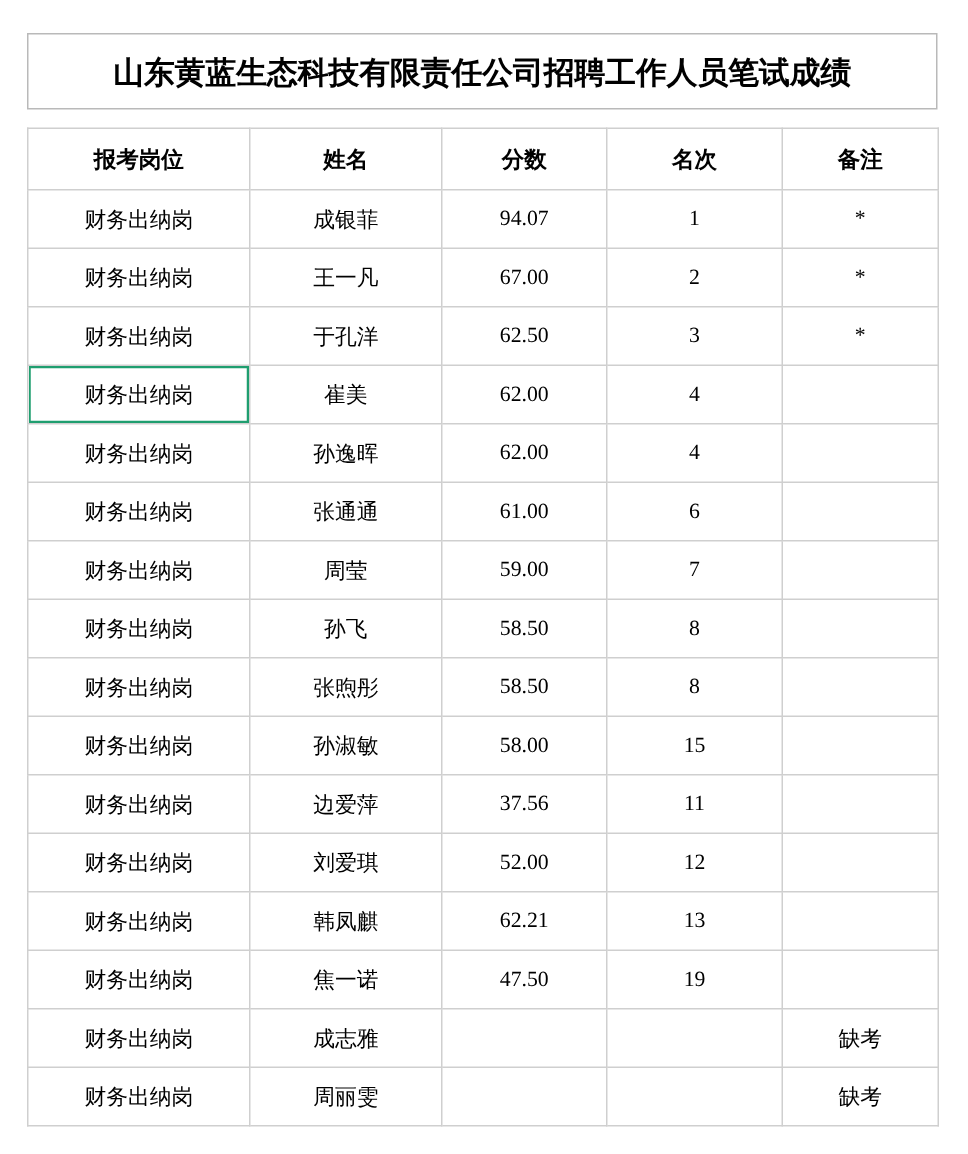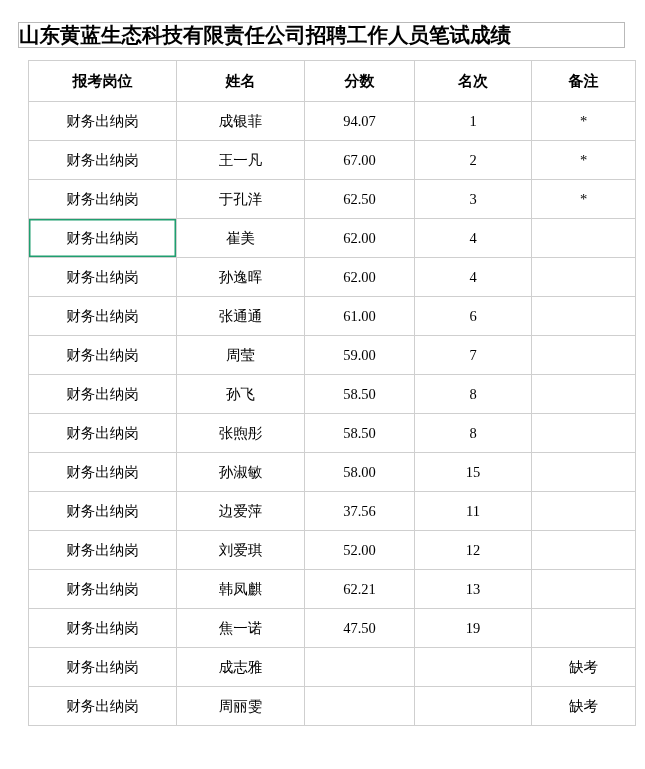--- a/index.html
+++ b/index.html
@@ -18,41 +18,41 @@
     position: relative;
     width: 645px;
     height: 769px;
     box-sizing: border-box;
     padding: 0;
   }
   .title-row {
     box-sizing: border-box;
     width: 607px;
     margin: 22px 0 0 18px;
-    height: 26px;
+    height: 51px;
     border: 1px solid #b9b9b9;
     border-bottom: 1px solid #b9b9b9;
     display: flex;
     align-items: center;
-    justify-content: flex-start;
+    justify-content: center;
     background: #ffffff;
   }
   .title-text {
     font-family: "Liberation Serif", "DejaVu Serif", serif;
     font-weight: bold;
     font-size: 20.5px;
     letter-spacing: 0px;
     color: #000000;
     white-space: nowrap;
   }
   table.grid {
     border-collapse: collapse;
     table-layout: fixed;
     width: 607px;
-    margin-left: 28px;
+    margin-left: 18px;
     margin-top: 12px;
     background: #ffffff;
   }
   table.grid td, table.grid th {
     border: 1px solid #cfcfcf;
     text-align: center;
     vertical-align: middle;
     font-size: 14.5px;
     font-family: "Liberation Serif", "DejaVu Serif", serif;
     padding: 0;

